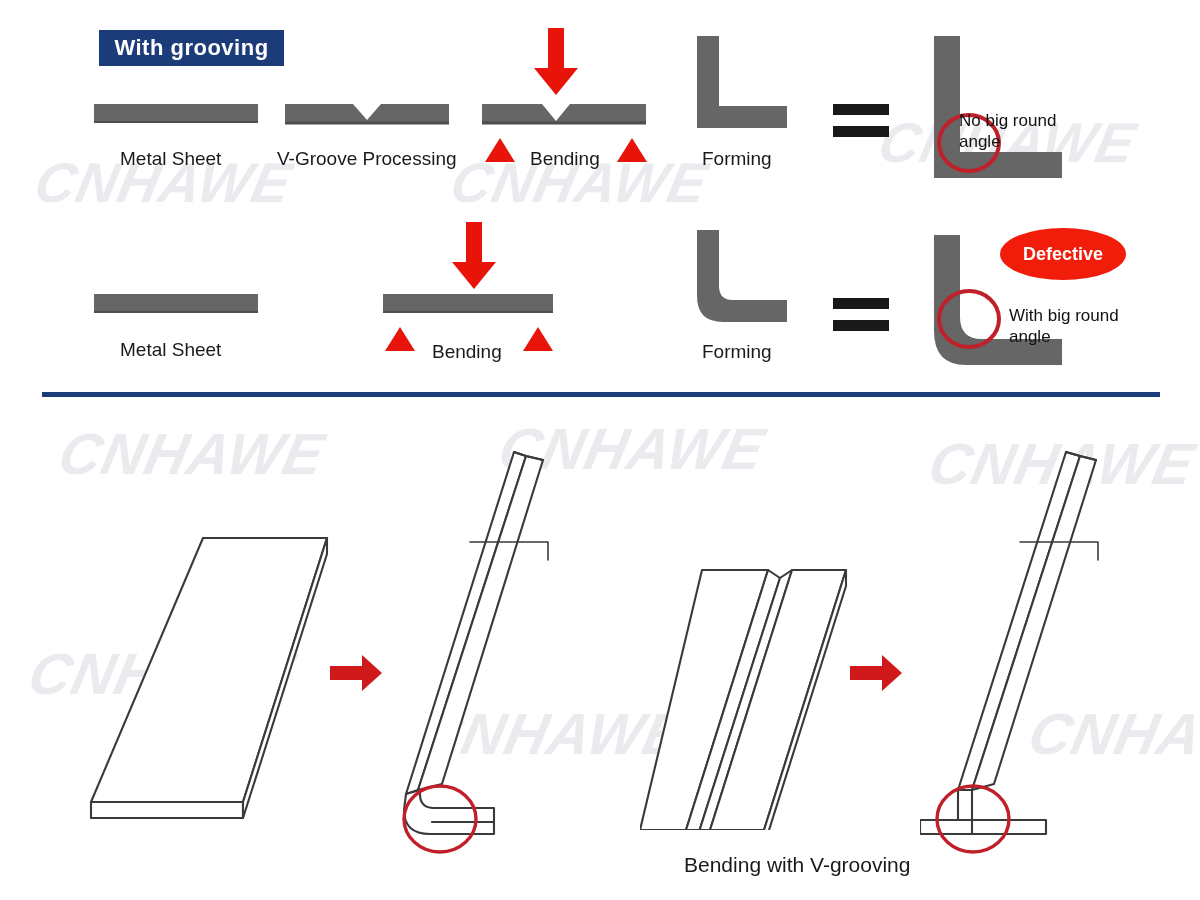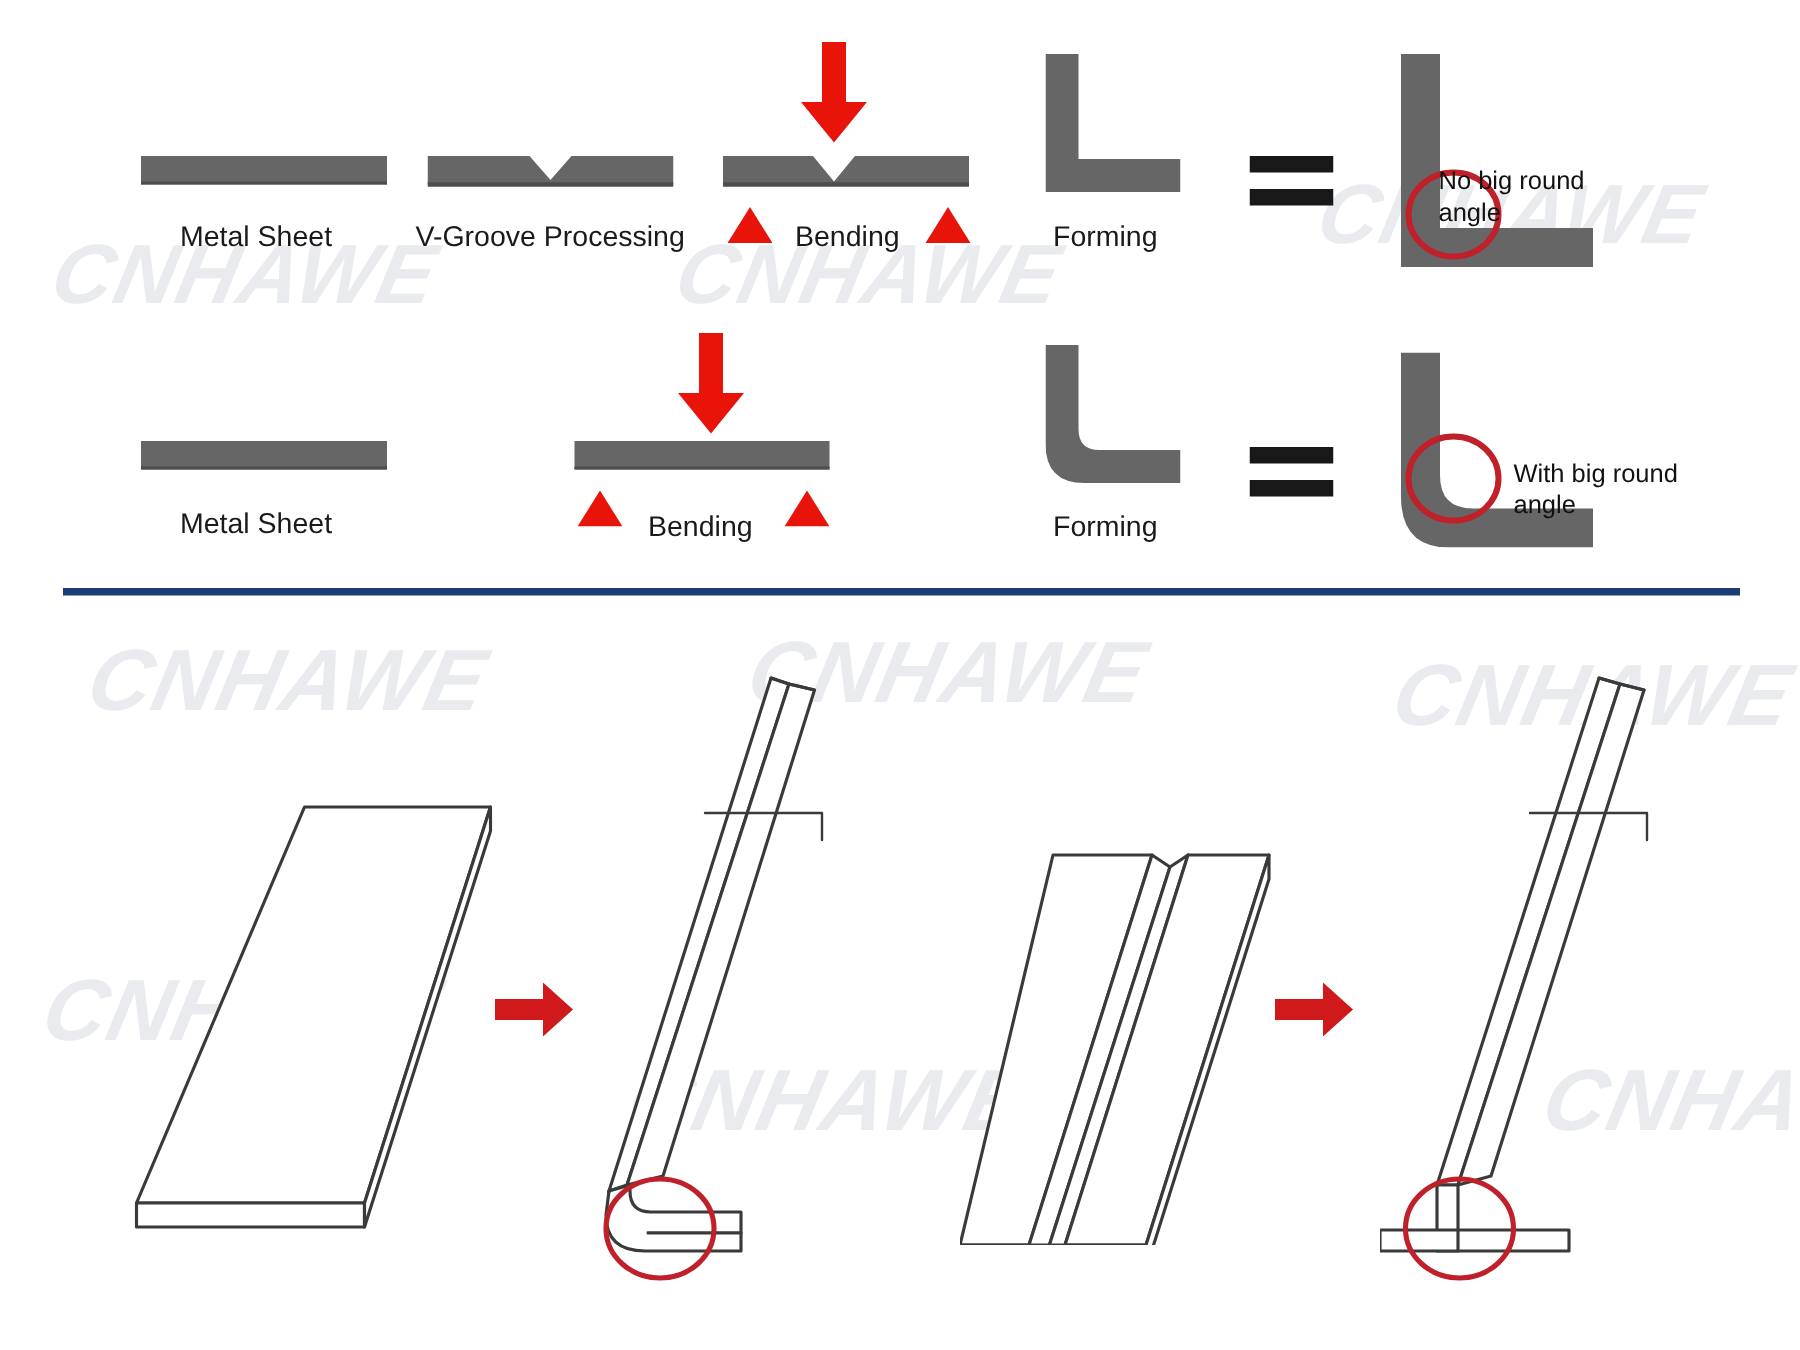--- a/index.html
+++ b/index.html
@@ -100,20 +100,21 @@
   <div class="wm" style="left:36px;top:150px;font-size:56px;transform:skewX(-12deg);">CNHAWE</div>
   <div class="wm" style="left:452px;top:150px;font-size:56px;transform:skewX(-12deg);">CNHAWE</div>
   <div class="wm" style="left:880px;top:110px;font-size:56px;transform:skewX(-12deg);">CNHAWE</div>
   <div class="wm" style="left:60px;top:420px;font-size:58px;transform:skewX(-12deg);">CNHAWE</div>
   <div class="wm" style="left:500px;top:415px;font-size:58px;transform:skewX(-12deg);">CNHAWE</div>
   <div class="wm" style="left:930px;top:430px;font-size:58px;transform:skewX(-12deg);">CNHAWE</div>
   <div class="wm" style="left:30px;top:640px;font-size:58px;transform:skewX(-12deg);">CNHAWE</div>
   <div class="wm" style="left:420px;top:700px;font-size:58px;transform:skewX(-12deg);">CNHAWE</div>
   <div class="wm" style="left:1030px;top:700px;font-size:58px;transform:skewX(-12deg);">CNHAWE</div>
 
+  <div class="badge-blue" style="left:99px;top:30px;width:185px;height:36px;font-size:22px;">With grooving</div>
 
   <div class="sheet" style="left:94px;top:104px;width:164px;height:19px;"></div>
   <div class="cap" style="left:120px;top:148px;">Metal Sheet</div>
 
   <div class="svgwrap" style="left:285px;top:104px;width:164px;height:22px;">
     <svg width="164" height="22" viewBox="0 0 164 22">
       <path d="M0,0 L68,0 L82,16 L96,0 L164,0 L164,19 L0,19 Z" fill="#666666"></path>
       <path d="M0,19 L164,19" stroke="#4d4d4d" stroke-width="3" fill="none"></path>
     </svg>
   </div>
@@ -208,20 +209,21 @@
   <div class="svgwrap" style="left:934px;top:235px;width:128px;height:130px;">
     <svg width="128" height="130" viewBox="0 0 128 130">
       <path d="M0,0 L26,0 L26,82 Q26,104 48,104 L128,104 L128,130 L32,130 Q0,130 0,96 Z" fill="#666666"></path>
     </svg>
   </div>
   <div class="svgwrap top" style="left:936px;top:288px;width:66px;height:62px;">
     <svg width="66" height="62" viewBox="0 0 66 62">
       <ellipse cx="33" cy="31" rx="30" ry="28" fill="none" stroke="#c0202a" stroke-width="4"></ellipse>
     </svg>
   </div>
+  <div class="badge-red" style="left:1000px;top:228px;width:126px;height:52px;font-size:18px;">Defective</div>
   <div class="note" style="left:1009px;top:305px;">With big round
 angle</div>
 
   <div class="divider" style="left:42px;top:392px;width:1118px;height:5px;"></div>
 
 
   <div class="svgwrap" style="left:85px;top:530px;width:280px;height:300px;">
     <svg width="280" height="300" viewBox="0 0 280 300">
       <g fill="#ffffff" stroke="#3a3a3a" stroke-width="2.1" stroke-linejoin="round">
         <path d="M118,8 L242,8 L158,272 L6,272 Z"></path>
@@ -303,14 +305,15 @@
         <path d="M0,376 L52,376 L52,390 L0,390 Z"></path>
       </g>
     </svg>
   </div>
   <div class="svgwrap top" style="left:933px;top:782px;width:80px;height:74px;">
     <svg width="80" height="74" viewBox="0 0 80 74">
       <ellipse cx="40" cy="37" rx="36" ry="33" fill="none" stroke="#c0202a" stroke-width="3.4"></ellipse>
     </svg>
   </div>
 
+  <div class="cap-lower" style="left:684px;top:853px;">Bending with V-grooving</div>
 
 </div>
 
 </body></html>

